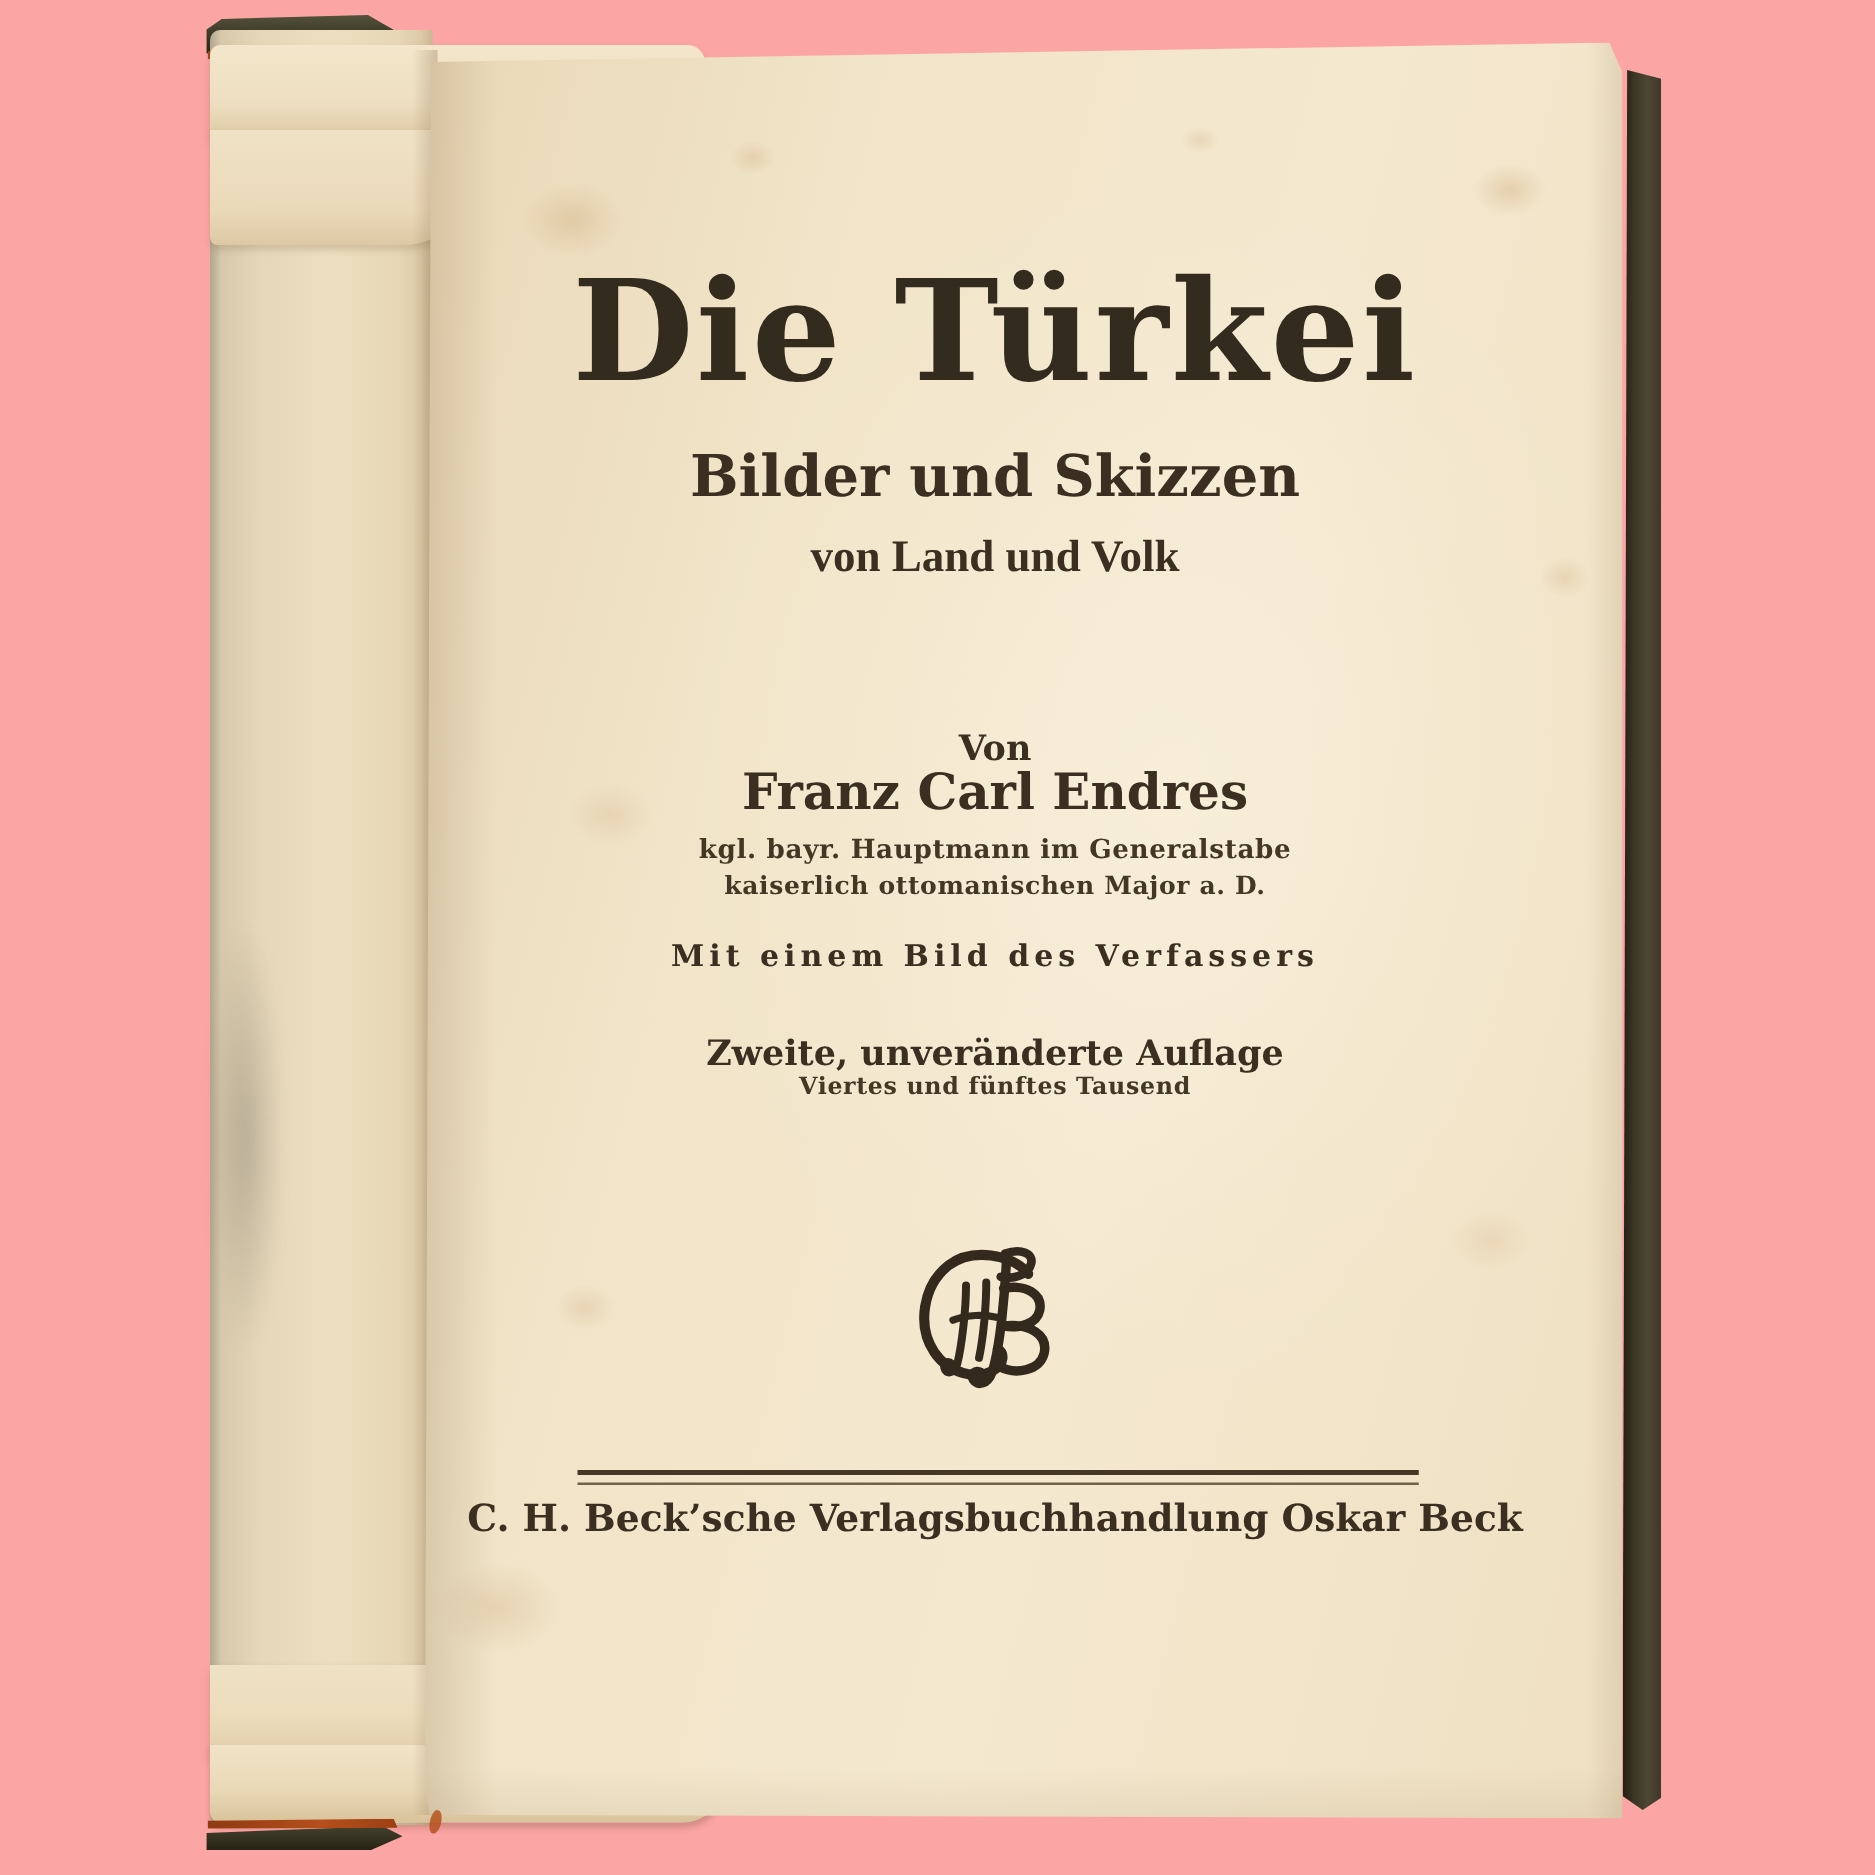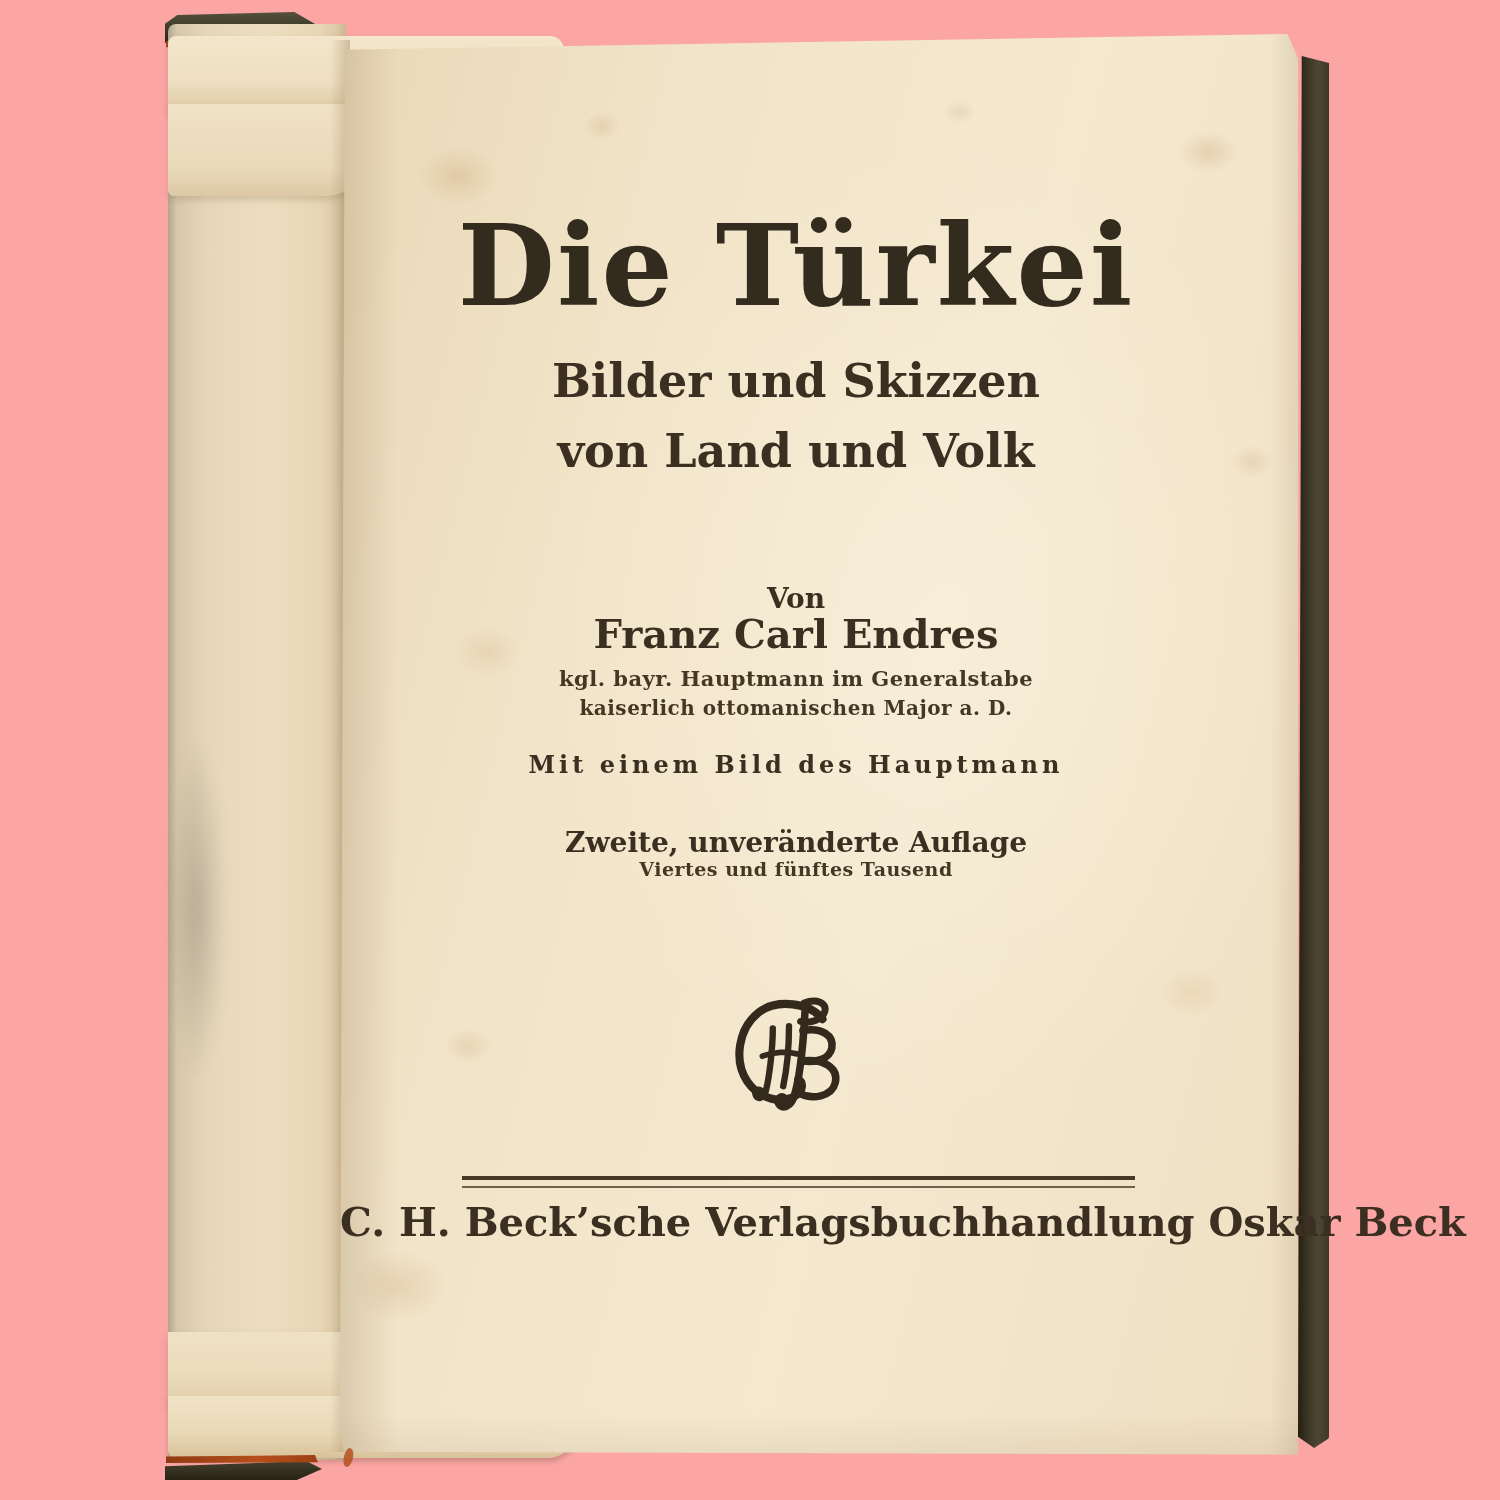--- a/index.html
+++ b/index.html
@@ -110,29 +110,29 @@
       linear-gradient(270deg,rgba(130,100,65,.14) 0%,rgba(130,100,65,0) 3%),
       linear-gradient(0deg,rgba(130,100,65,.10) 0%,rgba(130,100,65,0) 3%);
   }
   
   .t{
     position:absolute;left:340px;width:912px;text-align:center;
     color:#3a2f21;font-weight:bold;white-space:nowrap;
   }
   .title{top:210px;font-size:112px;line-height:1;letter-spacing:2px;color:#342b1f;}
   .sub1{top:354px;font-size:46px;}
-  .sub2{top:424px;font-size:46px;}
+  .sub2{top:424px;font-size:36px;font-family:Liberation Serif, serif;}
   .von{top:582px;font-size:28px;}
   .author{top:610px;font-size:40px;}
   .at1{top:666px;font-size:21px;letter-spacing:.5px;color:#443724;}
   .at2{top:696px;font-size:20px;letter-spacing:.5px;color:#443724;}
   .mit{top:750px;font-size:24px;letter-spacing:4px;}
   .ed1{top:826px;font-size:28px;}
   .ed2{top:858px;font-size:19px;letter-spacing:.5px;color:#443724;}
-  .publisher{top:1198px;font-size:40px;}
+  .publisher{top:1198px;font-size:30px;}
   .city{top:1240px;font-size:27px;}
   
   .monogram{position:absolute;left:731px;top:996px;width:116px;height:118px;}
   
   .rule-thick{position:absolute;left:462px;top:1176px;width:673px;height:4px;background:#473826;}
   .rule-thin{position:absolute;left:462px;top:1186px;width:673px;height:2px;background:#5a4a34;opacity:.85;}
 </style>
 </head>
 <body>
 
@@ -157,21 +157,21 @@
   <div class="red-bottom"></div>
   <div class="red-speck"></div>
 
   <div class="t title">Die Türkei</div>
   <div class="t sub1">Bilder und Skizzen</div>
   <div class="t sub2">von Land und Volk</div>
   <div class="t von">Von</div>
   <div class="t author">Franz Carl Endres</div>
   <div class="t at1">kgl. bayr. Hauptmann im Generalstabe</div>
   <div class="t at2">kaiserlich ottomanischen Major a. D.</div>
-  <div class="t mit">Mit einem Bild des Hauptmann</div>
+  <div class="t mit">Mit einem Bild des Verfassers</div>
   <div class="t ed1">Zweite, unveränderte Auflage</div>
   <div class="t ed2">Viertes und fünftes Tausend</div>
 
   <svg class="monogram" viewBox="0 0 100 102">
     <g fill="none" stroke="#33291d" stroke-linecap="round">
       <path d="M79 20 C68 6 40 2 24 14 C6 28 2 56 14 74 C24 89 44 94 56 86 C62 82 63 75 58 72" stroke-width="7"></path>
       <path d="M63 6 C74 2 83 6 81 13 C79 21 68 24 60 22" stroke-width="6"></path>
       <path d="M64 10 C63 30 60 70 54 88 C51 96 44 98 41 93 C39 89 43 86 46 88" stroke-width="6.5"></path>
       <path d="M62 30 C78 27 89 34 87 45 C85 55 72 58 62 56" stroke-width="6.5"></path>
       <path d="M62 56 C80 54 93 62 90 75 C87 87 70 90 59 84" stroke-width="6.5"></path>

